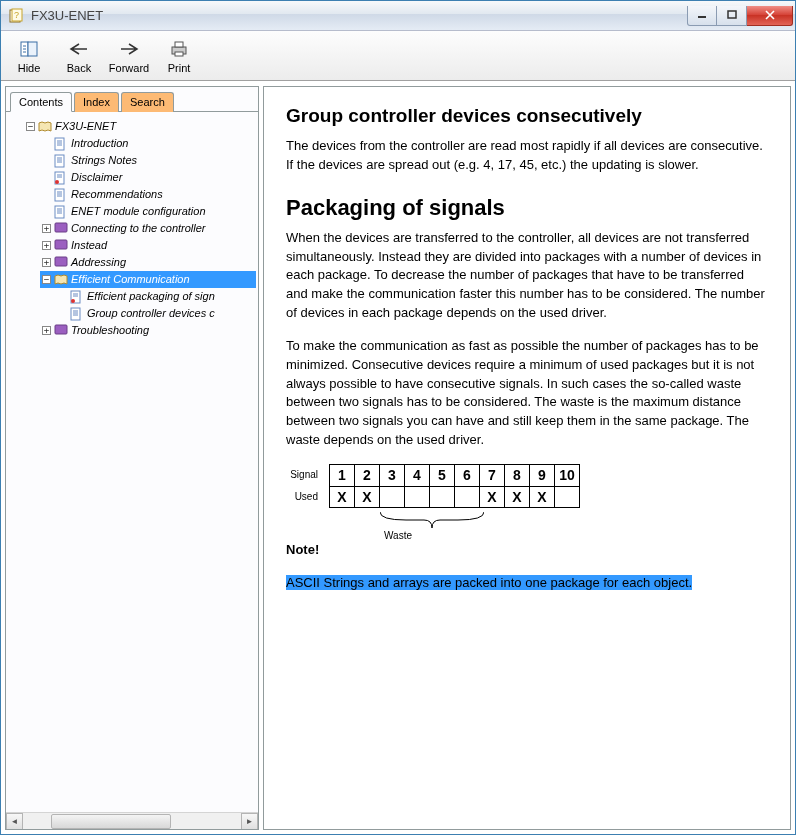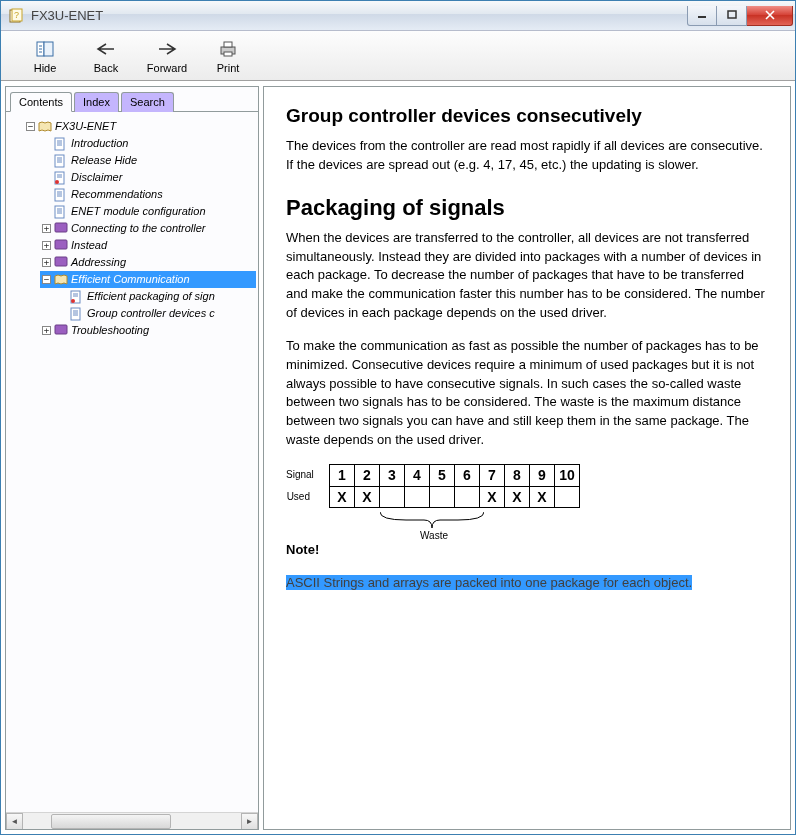--- a/index.html
+++ b/index.html
@@ -6,28 +6,28 @@
 html, body { margin: 0; padding: 0; font-family: "Segoe UI", Tahoma, sans-serif; font-size: 12px; background: #fff; }
 .window { width: 796px; height: 835px; border: 1px solid #3c7fb1; background: #fff; display: flex; flex-direction: column; position: relative; }
 .titlebar { height: 30px; background: linear-gradient(to bottom, #f7f9fb 0%, #e1e8f0 45%, #cfd9e7 46%, #e5ecf5 100%); border-bottom: 1px solid #b6bccc; display: flex; align-items: center; padding: 0 0 0 8px; }
 .titlebar-icon { width: 16px; height: 16px; margin-right: 6px; }
 .title-text { flex: 1; color: #444; font-size: 13px; }
 .win-buttons { display: flex; height: 20px; margin-right: 2px; }
 .win-btn { width: 30px; height: 20px; border: 1px solid #8a9bb2; border-top: none; background: linear-gradient(to bottom, #f3f6fa, #d7e0ec); display: flex; align-items: center; justify-content: center; font-size: 10px; color: #333; }
 .win-btn.min { border-top-left-radius: 0; border-bottom-left-radius: 3px; }
 .win-btn.max { border-left: none; }
 .win-btn.close { width: 46px; background: linear-gradient(to bottom, #f08f87, #d6453a 45%, #c72f22 46%, #e26457); border-left: none; border-color: #a02e22; color: #fff; border-bottom-right-radius: 3px; }
-.toolbar { height: 50px; background: linear-gradient(to bottom, #fdfdfd, #ececec); border-bottom: 1px solid #a0a0a0; display: flex; align-items: center; padding: 4px 24px; gap: 21px; }
+.toolbar { height: 50px; background: linear-gradient(to bottom, #fdfdfd, #ececec); border-bottom: 1px solid #a0a0a0; display: flex; align-items: center; padding: 4px 8px; gap: 10px; }
 .tool-btn { display: flex; flex-direction: column; align-items: center; width: 40px; cursor: pointer; font-size: 11px; color: #000; }
 .tool-btn .icon-wrap { height: 22px; display: flex; align-items: center; justify-content: center; }
 .tool-btn span.lbl { margin-top: 2px; }
 .body-area { flex: 1; display: flex; border-top: 1px solid #fff; overflow: hidden; padding: 4px; gap: 4px; }
 .sidebar { width: 254px; display: flex; flex-direction: column; border: 1px solid #919b9c; background: #fcfcfe; }
 .tabs { display: flex; border-bottom: 1px solid #919b9c; background: #fcfcfe; padding: 4px 4px 0 4px; gap: 0; font-size: 11px; }
-.tab { padding: 3px 8px; border: 1px solid #919b9c; border-bottom: none; background: #c4b5fd; margin-right: 2px; border-top-left-radius: 3px; border-top-right-radius: 3px; cursor: pointer; position: relative; top: 1px; }
+.tab { padding: 3px 8px; border: 1px solid #919b9c; border-bottom: none; background: #fdba74; margin-right: 2px; border-top-left-radius: 3px; border-top-right-radius: 3px; cursor: pointer; position: relative; top: 1px; }
 .tab.active { background: #fcfcfe; border-bottom: 1px solid #fcfcfe; }
 .tree-wrap { flex: 1; overflow: hidden; position: relative; }
 .tree { padding: 6px 2px; font-size: 11px; line-height: 17px; color: #000; overflow-x: hidden; overflow-y: hidden; height: calc(100% - 18px); }
 .tree ul { list-style: none; margin: 0; padding: 0 0 0 16px; }
 .tree li { white-space: nowrap; }
 .node { display: flex; align-items: center; gap: 3px; padding: 0 2px; cursor: default; }
 .node.selected { background: #3399ff; color: #fff; font-style: italic; }
 .node .lbl-text { font-style: italic; }
 .expander { width: 9px; height: 9px; border: 1px solid #888; display: inline-flex; align-items: center; justify-content: center; font-size: 9px; line-height: 7px; background: #fff; color: #333; font-style: normal; cursor: pointer; font-family: monospace; }
 .expander.blank { border: none; background: transparent; }
@@ -35,28 +35,28 @@
 .hscroll { position: absolute; bottom: 0; left: 0; right: 0; height: 17px; background: #f0f0f0; border-top: 1px solid #d4d4d4; display: flex; align-items: center; }
 .hscroll .arrow { width: 17px; height: 17px; background: linear-gradient(#f7f7f7,#e0e0e0); border: 1px solid #b4b4b4; display:flex;align-items:center;justify-content:center;font-size:8px;color:#555; }
 .hscroll .track { flex: 1; position: relative; height: 17px; }
 .hscroll .thumb { position: absolute; left: 28px; width: 120px; top: 1px; bottom: 1px; background: linear-gradient(#f4f4f4,#d8d8d8); border: 1px solid #b4b4b4; border-radius: 2px; }
 .content { flex: 1; border: 1px solid #919b9c; background: #fff; overflow: auto; padding: 18px 22px; font-family: Verdana, Geneva, sans-serif; font-size: 13px; color: #000; }
 .content h1 { font-size: 19px; font-weight: bold; margin: 0 0 10px 0; }
 .content h2 { font-size: 22px; font-weight: bold; margin: 20px 0 8px 0; }
 .content p { margin: 0 0 14px 0; line-height: 1.45; }
 .sig-table { margin: 6px 0 4px 0; }
 .sig-row { display: flex; align-items: center; }
-.row-label { width: 44px; font-size: 10px; text-align: right; padding-right: 20px; }
+.row-label { width: 44px; font-size: 10px; text-align: right; padding-right: 12px; }
 .cell { width: 26px; height: 22px; border: 1px solid #000; margin-left: -1px; display: flex; align-items: center; justify-content: center; font-size: 14px; font-weight: bold; }
 .sig-row:first-child .cell { border-bottom: none; }
 .waste-brace { margin-left: 44px; display: flex; }
 .brace-svg { margin-left: 50px; }
-.waste-label { text-align: right; font-size: 10px; margin-left: 62px; margin-top: 0px; width: 100px; }
+.waste-label { text-align: center; font-size: 10px; margin-left: 62px; margin-top: 0px; width: 100px; }
 .note-head { font-weight: bold; margin-top: 24px; }
-.highlight { background: #3399ff; color: #404040; }
+.highlight { background: #3399ff; color: #000000; }
 </style>
 </head>
 <body>
 
 <div class="window">
   <div class="titlebar">
     <span class="titlebar-icon">
       <svg width="16" height="16" viewBox="0 0 16 16">
           <rect x="1" y="2" width="10" height="12" fill="#fff" stroke="#8a6d1e"></rect>
           <rect x="3" y="1" width="10" height="12" fill="#fffbe6" stroke="#c7a32b"></rect>
@@ -151,21 +151,21 @@
                       <span class="lbl-text">Introduction</span>
                     </div>
                   </li>
                 <li>
                     <div class="node">
                       <span class="expander blank"></span>
                       <span class="ico"><svg width="12" height="14">
                           <rect x="1" y="1" width="9" height="12" fill="#fff" stroke="#6a8bc2"></rect>
                           <path d="M3 4h5M3 6h5M3 8h5" stroke="#6a8bc2"></path>
                         </svg></span>
-                      <span class="lbl-text">Release Hide</span>
+                      <span class="lbl-text">Strings Notes</span>
                     </div>
                   </li>
                 <li>
                     <div class="node">
                       <span class="expander blank"></span>
                       <span class="ico"><svg width="12" height="14">
                           <rect x="1" y="1" width="9" height="12" fill="#fff" stroke="#6a8bc2"></rect>
                           <path d="M3 4h5M3 6h5" stroke="#6a8bc2"></path>
                           <circle cx="3" cy="11" r="2" fill="#d33"></circle>
                         </svg></span>

